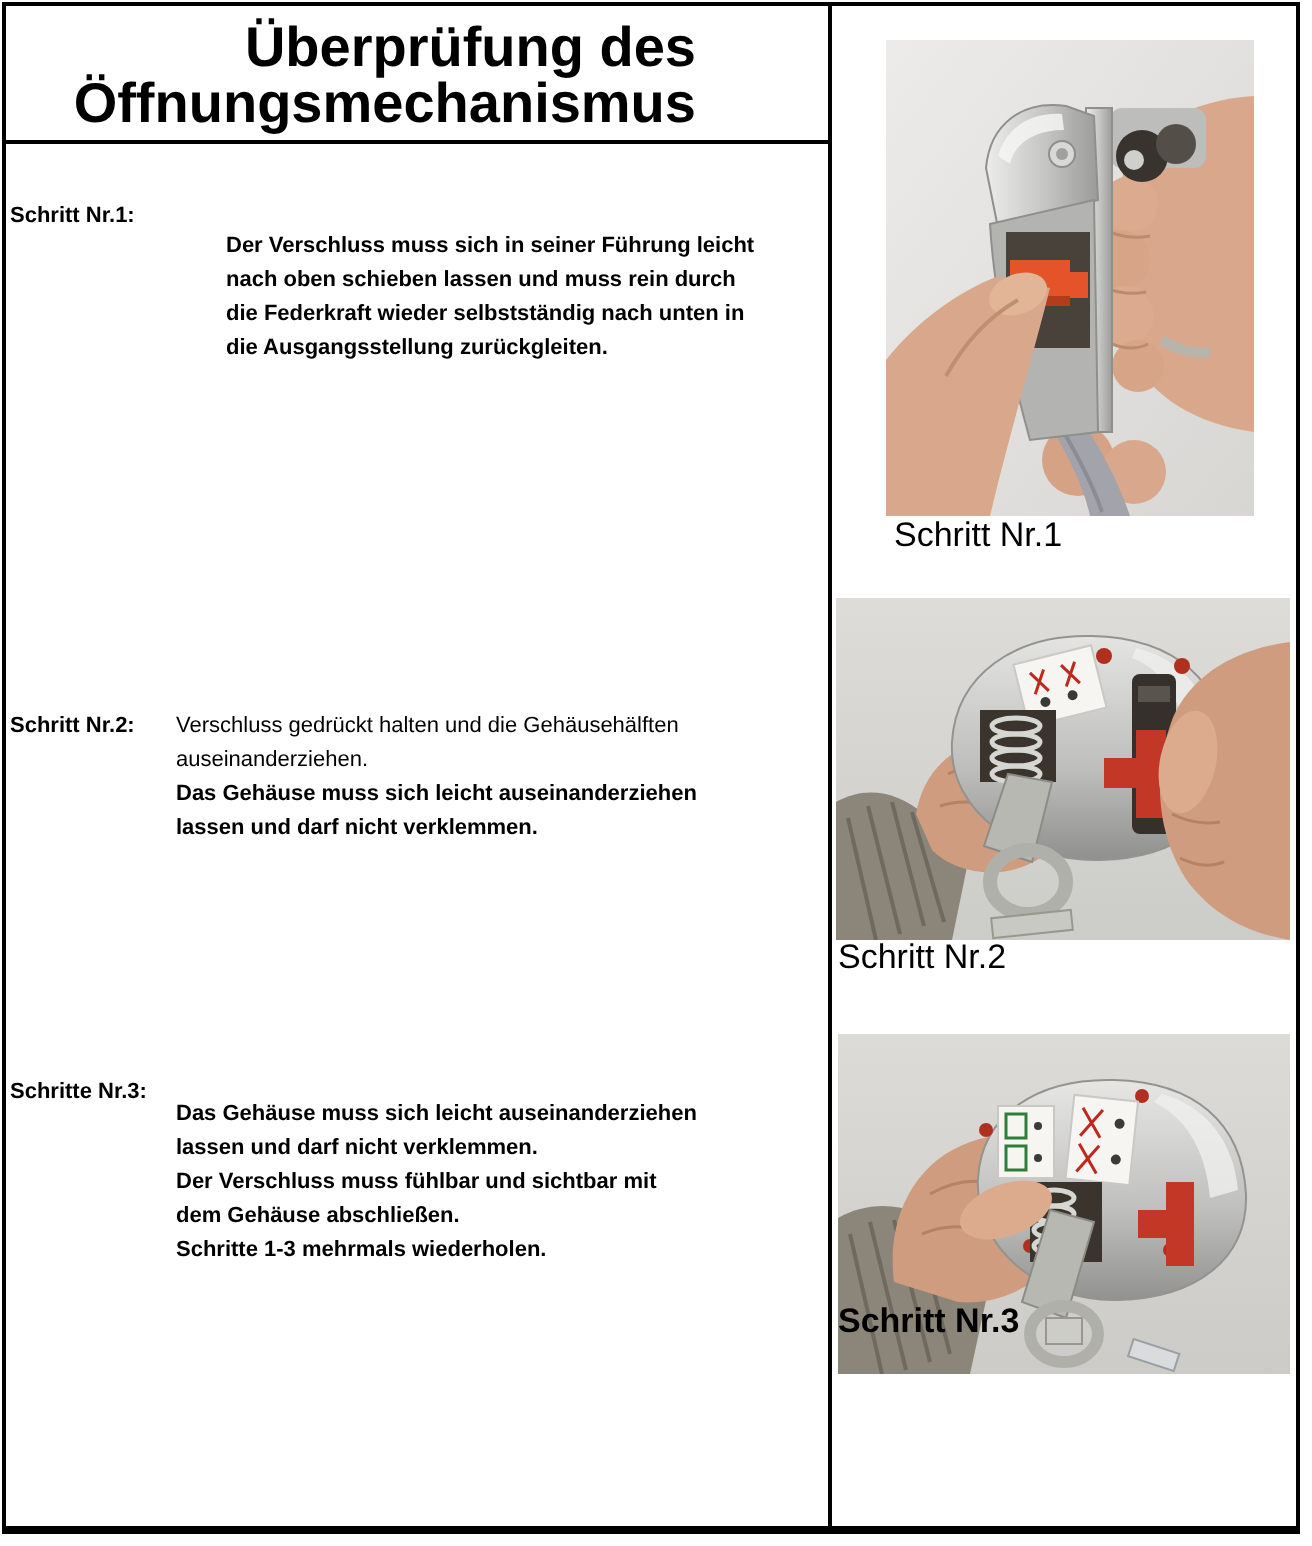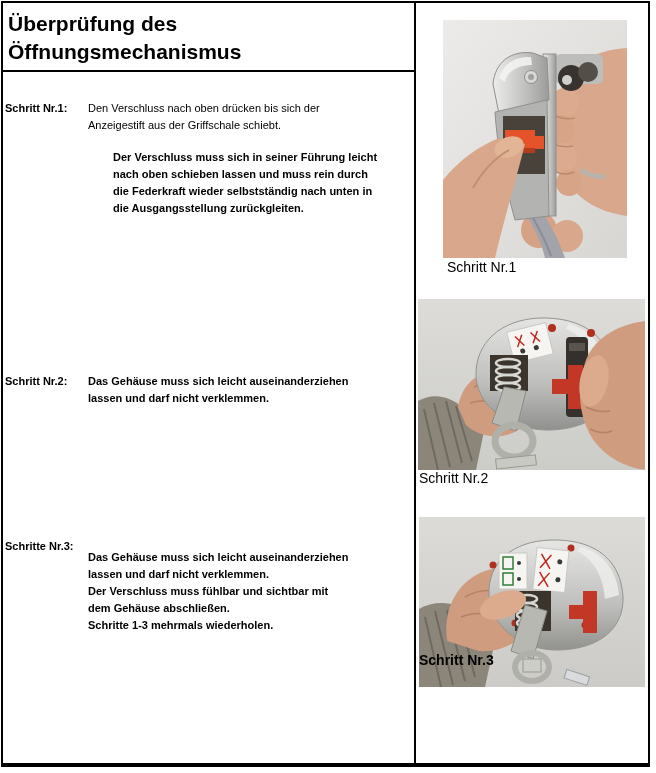--- a/index.html
+++ b/index.html
@@ -9,71 +9,71 @@
   }
   .frame{
     position:absolute;left:1px;top:1px;width:645px;height:760px;
     border:2px solid #000;border-bottom-width:4px;box-sizing:content-box;
   }
   .vline{position:absolute;left:414px;top:3px;width:2px;height:760px;background:#000;}
   .hline{position:absolute;left:3px;top:70px;width:411px;height:2px;background:#000;}
 
   .title{
     position:absolute;left:8px;top:10px;width:340px;margin:0;
-    font-size:21px;font-weight:bold;line-height:28px;white-space:pre-line;
+    font-size:28px;font-weight:bold;line-height:28px;white-space:pre-line;text-align:right;
   }
 
   .step{position:absolute;left:5px;width:408px;font-size:11px;line-height:17px;}
   .step-label{position:absolute;left:0;top:0;font-weight:bold;white-space:nowrap;}
   .step-body{margin-left:83px;width:340px;}
   .step-body p{margin:0;white-space:pre-line;}
   .req{font-weight:bold;}
   .step1{top:100px;}
   .step1 .req{margin-top:15px;margin-left:25px;}
-  .step2{top:355px;margin-top:18px;}
+  .step2{top:355px;}
   .step2 .req{margin-top:0;}
   .step3{top:538px;}
   .step3 .req{margin-top:11px;}
   .note{font-weight:bold;margin-top:11px;}
 
   .photo{position:absolute;line-height:0;}
   .photo1{left:443px;top:20px;}
   .photo2{left:418px;top:299px;}
   .photo3{left:419px;top:517px;}
-  .caption{position:absolute;font-size:14px;line-height:17px;white-space:nowrap;}
+  .caption{position:absolute;font-size:17px;line-height:17px;white-space:nowrap;}
   .cap1{left:447px;top:259px;}
   .cap2{left:419px;top:470px;}
   .cap3{left:419px;top:652px;font-weight:bold;}
 </style>
 </head>
 <body>
 
 <div class="page">
   <div class="frame"></div>
   <div class="vline"></div>
   <div class="hline"></div>
 
   <h1 class="title">Überprüfung des
 Öffnungsmechanismus</h1>
 
   <section class="step step1">
     <div class="step-label">Schritt Nr.1:</div>
     <div class="step-body">
-      <p class="instr">Den Verschluss nach oben drücken bis sich der
-Anzeigestift aus der Griffschale schiebt.</p>
       <p class="req">Der Verschluss muss sich in seiner Führung leicht
 nach oben schieben lassen und muss rein durch
 die Federkraft wieder selbstständig nach unten in
 die Ausgangsstellung zurückgleiten.</p>
     </div>
   </section>
 
   <section class="step step2">
     <div class="step-label">Schritt Nr.2:</div>
     <div class="step-body">
+      <p class="instr">Verschluss gedrückt halten und die Gehäusehälften
+auseinanderziehen.</p>
       <p class="req">Das Gehäuse muss sich leicht auseinanderziehen
 lassen und darf nicht verklemmen.</p>
     </div>
   </section>
 
   <section class="step step3">
     <div class="step-label">Schritte Nr.3:</div>
     <div class="step-body">
       <p class="req">Das Gehäuse muss sich leicht auseinanderziehen
 lassen und darf nicht verklemmen.

